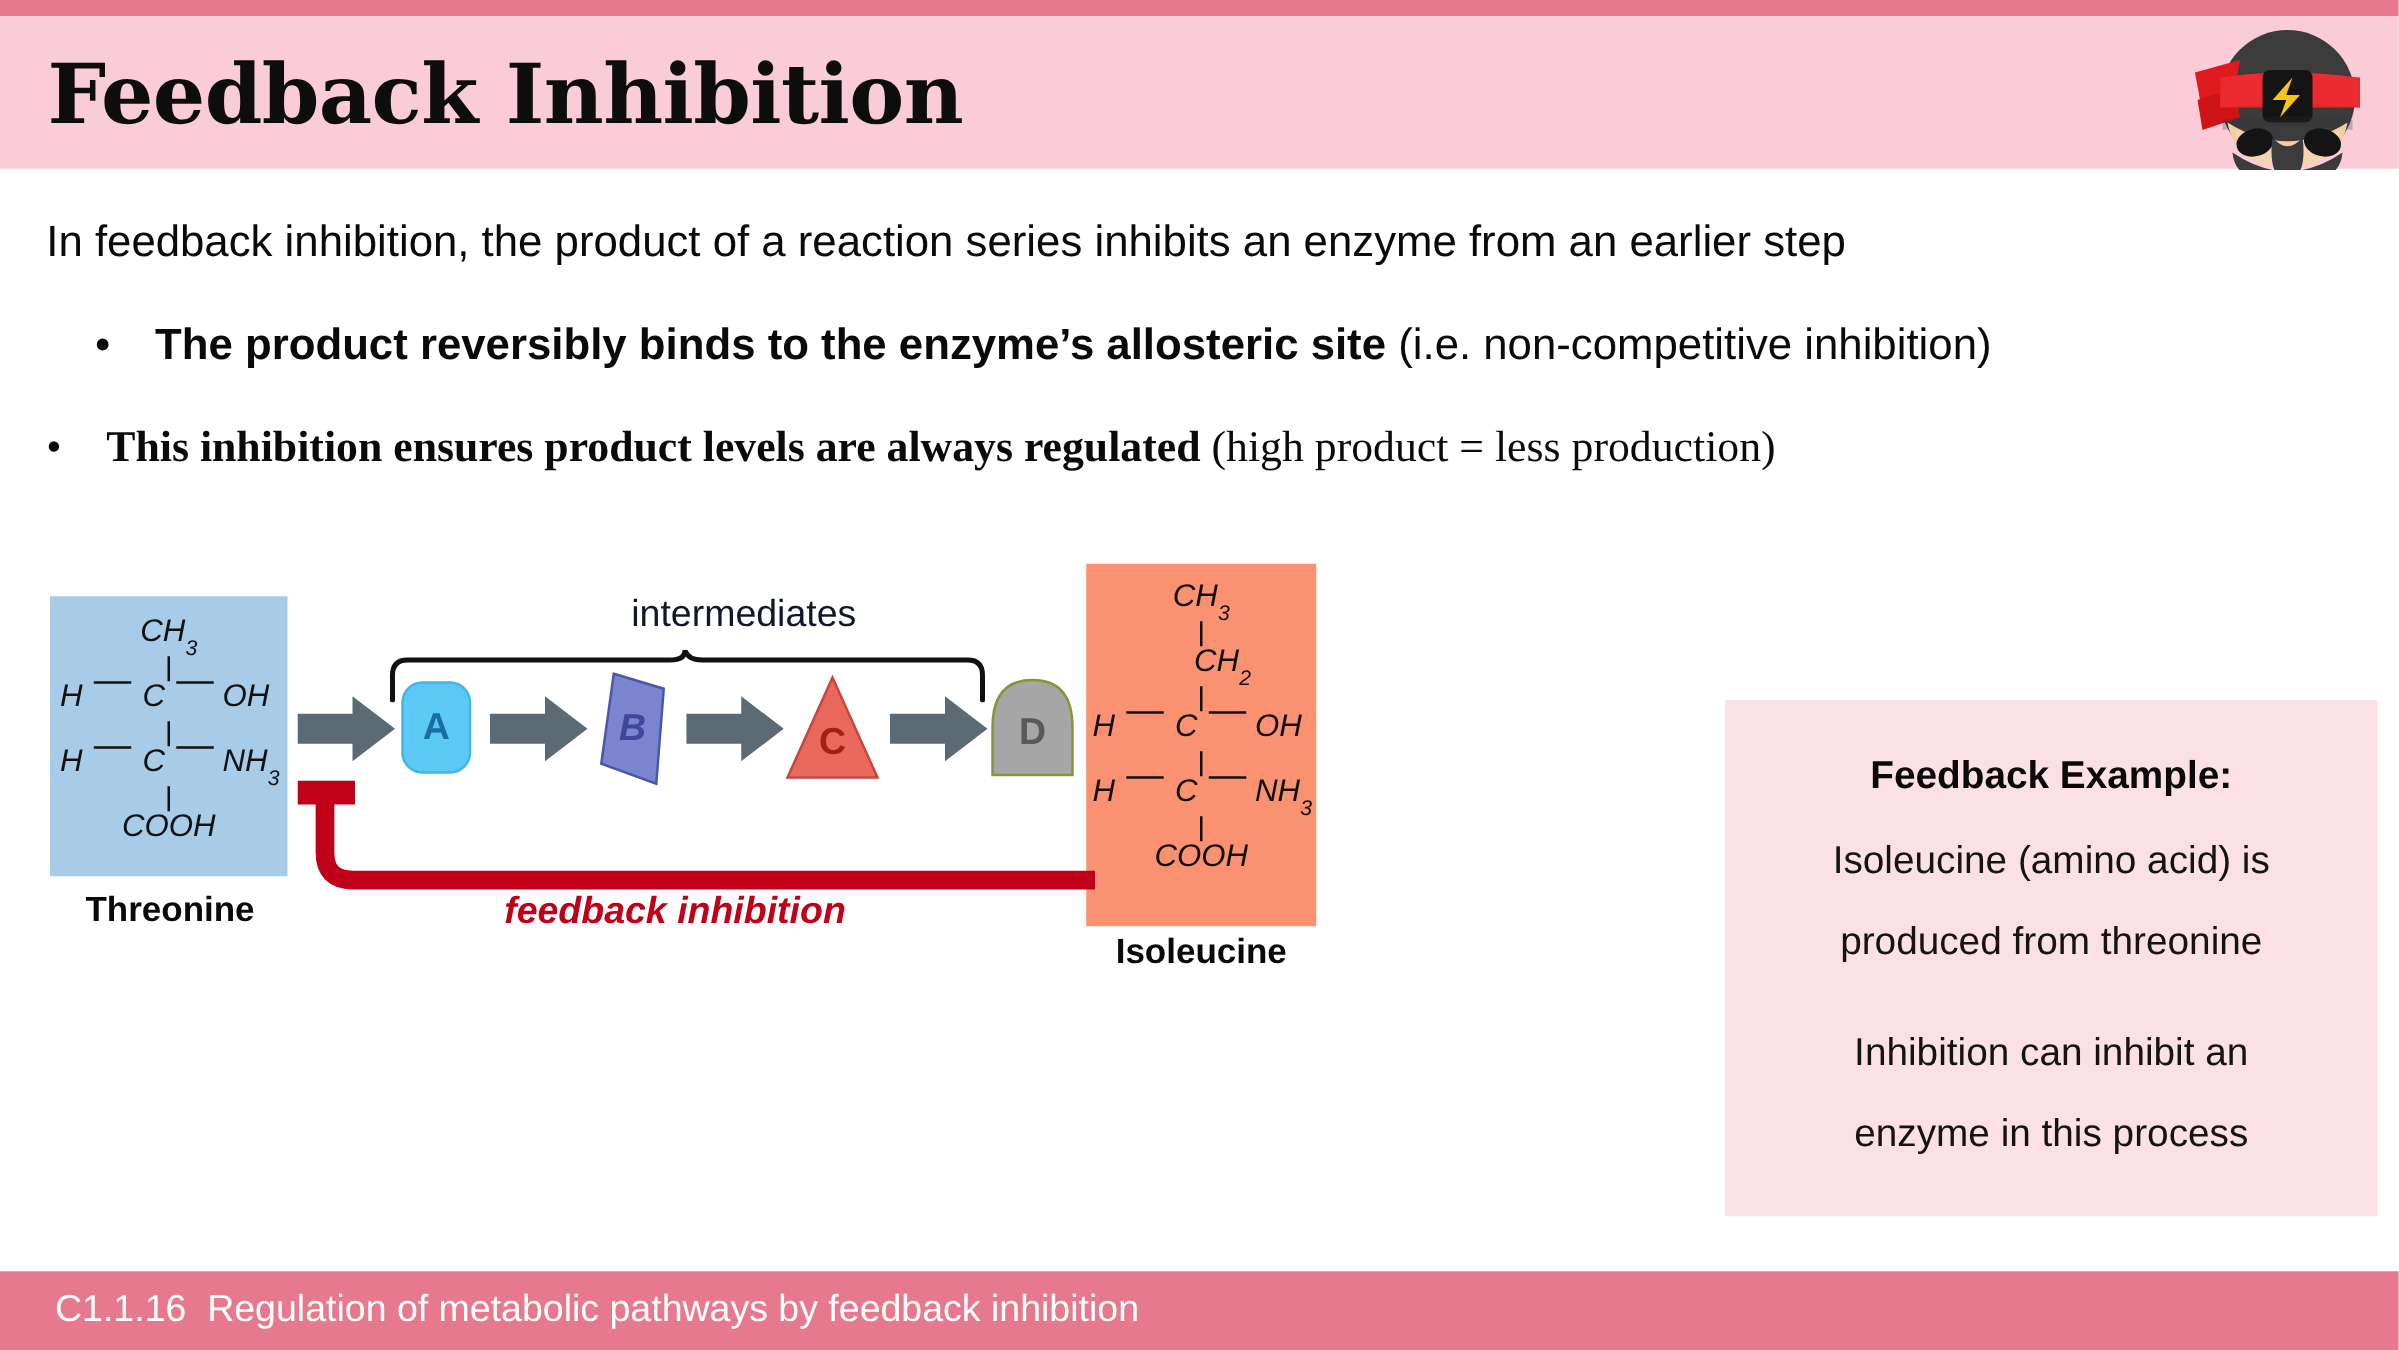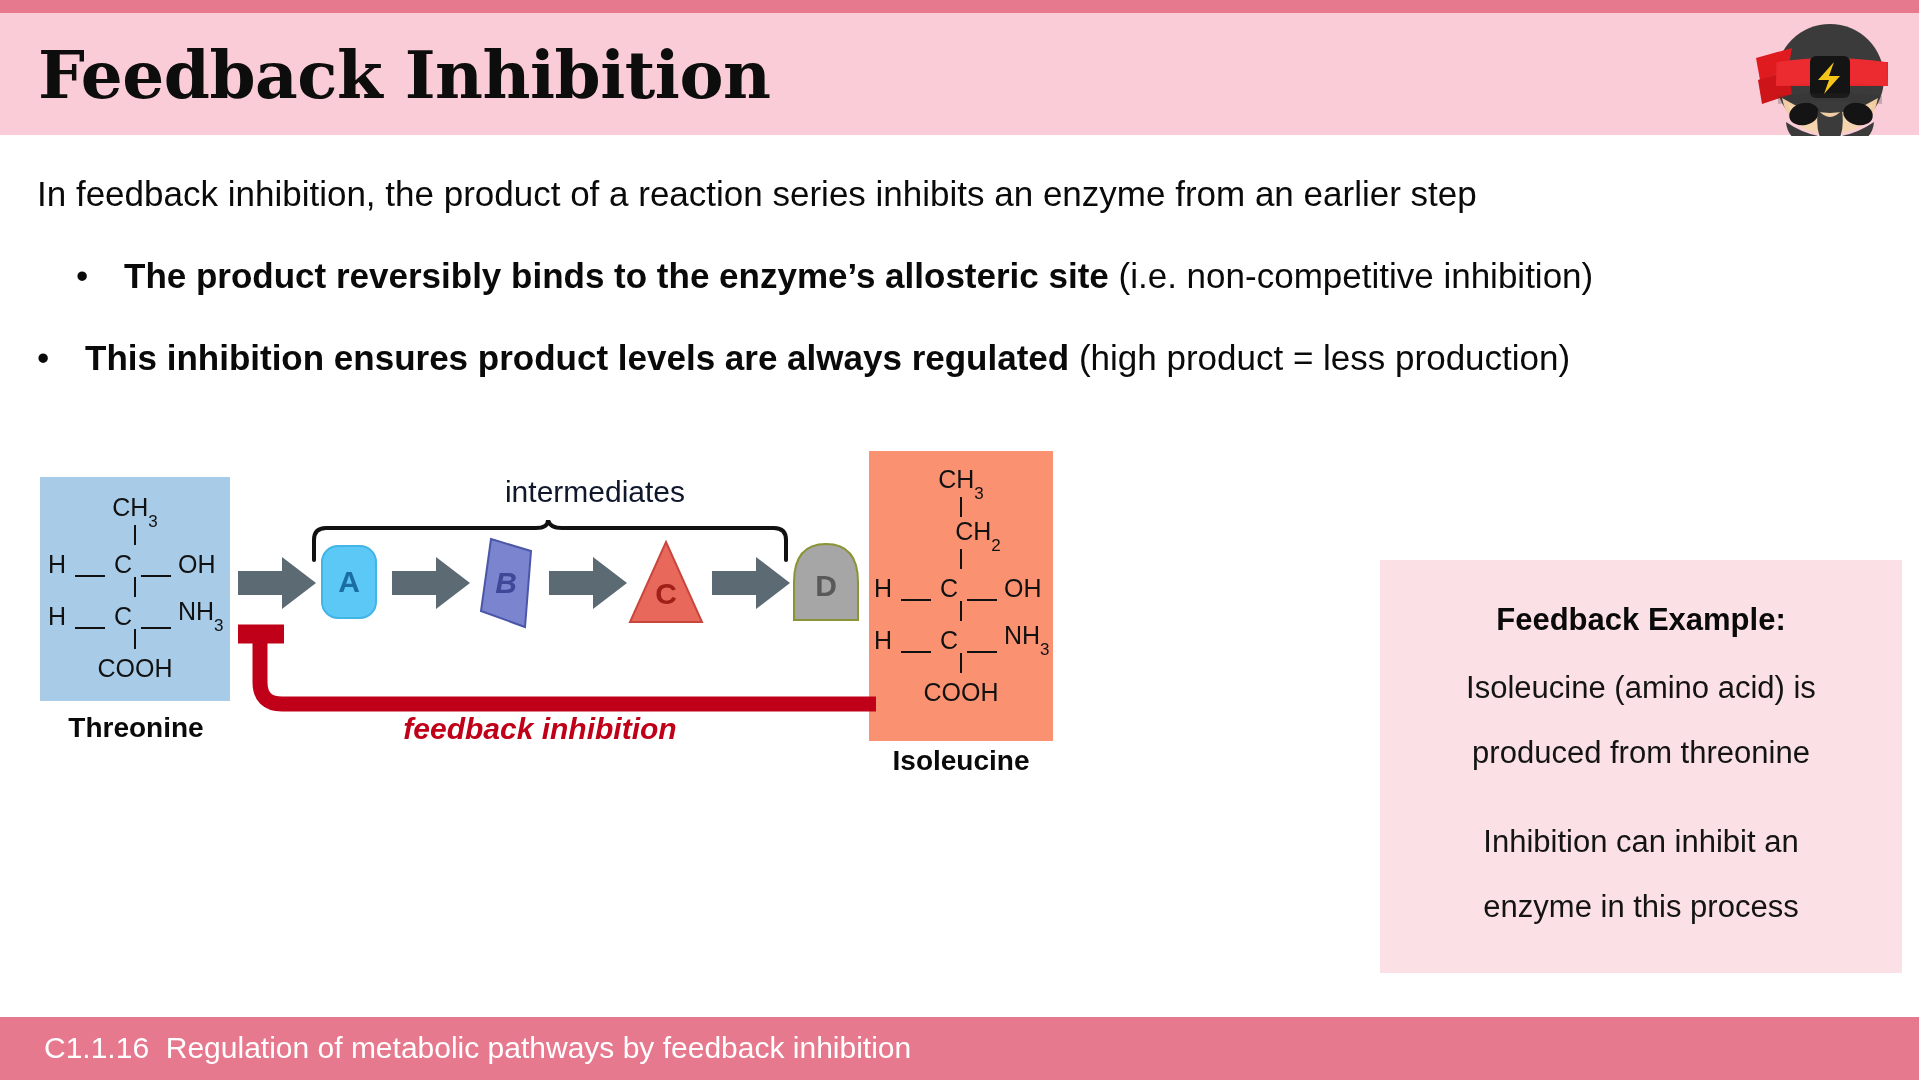--- a/index.html
+++ b/index.html
@@ -20,21 +20,21 @@
   
   #ninja-logo{position:absolute;left:1748px;top:18px;width:160px;height:118px;overflow:hidden;}
   #ninja-logo svg{display:block;}
   
   .body-line{
     position:absolute;color:#0a0a0a;font-size:35px;line-height:44px;
     white-space:nowrap;font-family:"Liberation Sans",sans-serif;
   }
   #intro-line{left:37px;top:172px;}
   #bullet-1{left:37px;top:254px;margin-left:39px;}
-  #bullet-2{left:37px;top:336px;}
+  #bullet-2{left:37px;top:336px;font-family:Liberation Serif, serif;}
   .bullet-dot{display:inline-block;width:48px;color:#0a0a0a;font-size:35px;}
   .b{font-weight:bold;}
   .n{font-weight:normal;}
   
   #diagram{position:absolute;left:0;top:440px;width:1370px;height:560px;}
   
   #threonine-box{
     position:absolute;left:40px;top:37px;width:190px;height:224px;background:#a8cce8;
   }
   #threonine-label{
@@ -47,21 +47,21 @@
   }
   #isoleucine-label{
     position:absolute;left:850px;top:305px;width:222px;text-align:center;
     font-size:28px;font-weight:bold;color:#0a0a0a;
   }
   
   .mol{
     position:absolute;left:0;top:0;width:100%;height:100%;
     font-family:"Liberation Sans",sans-serif;color:#111;
   }
-  .mol-row{display:flex;align-items:flex-end;justify-content:center;font-size:25px;line-height:1;}
+  .mol-row{display:flex;align-items:flex-start;justify-content:center;font-size:25px;line-height:1;font-style:italic;}
   .mol-bond-v{width:2px;background:#111;margin:0 auto;}
   .mol-sub{font-size:17px;vertical-align:sub;position:relative;top:5px;}
   .mol-dash{display:inline-block;width:30px;height:2px;background:#111;margin:0 7px;vertical-align:middle;}
   .mol-center{display:inline-block;min-width:22px;text-align:center;}
   .mol-left{display:inline-block;min-width:22px;text-align:center;}
   .mol-right{display:inline-block;min-width:46px;text-align:left;}
   
   #intermediates-label{
     position:absolute;left:455px;top:35px;width:280px;text-align:center;
     font-size:30px;color:#0f172a;

